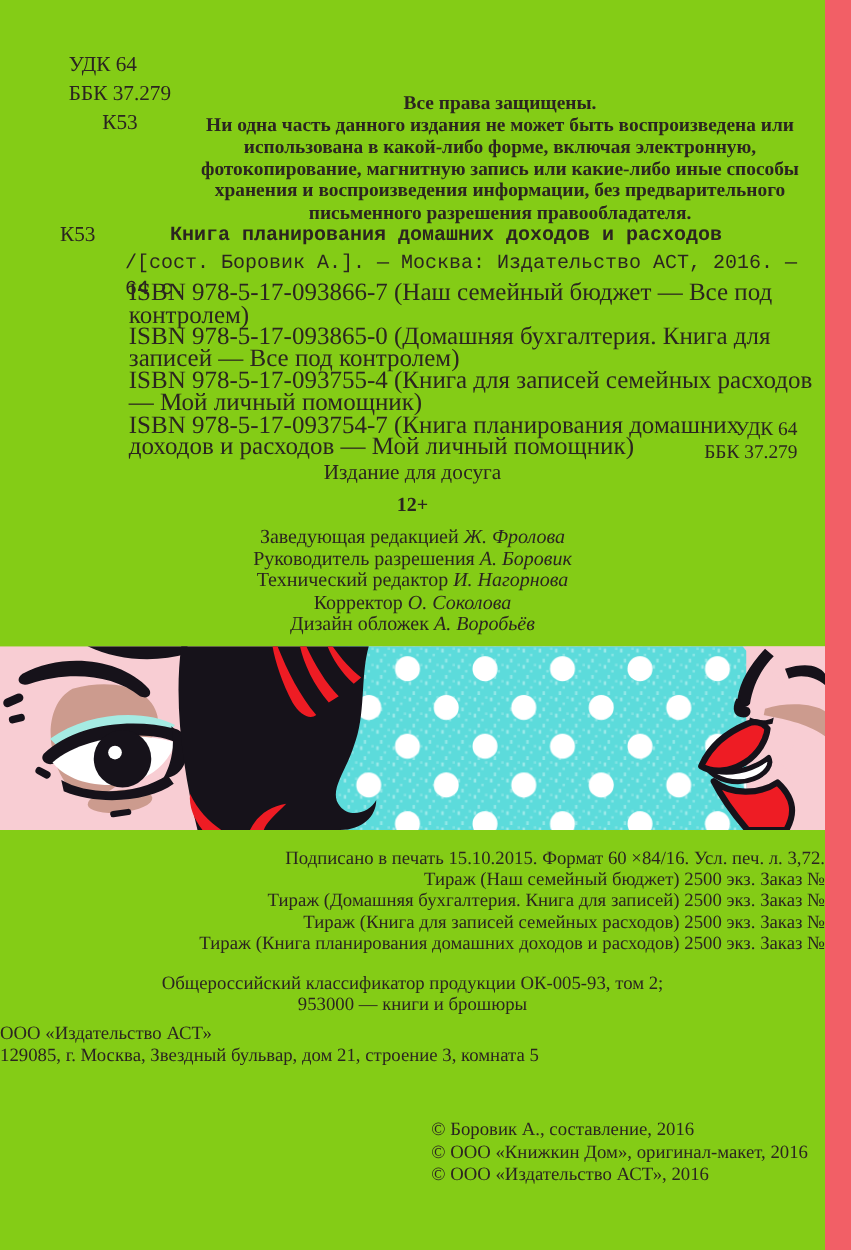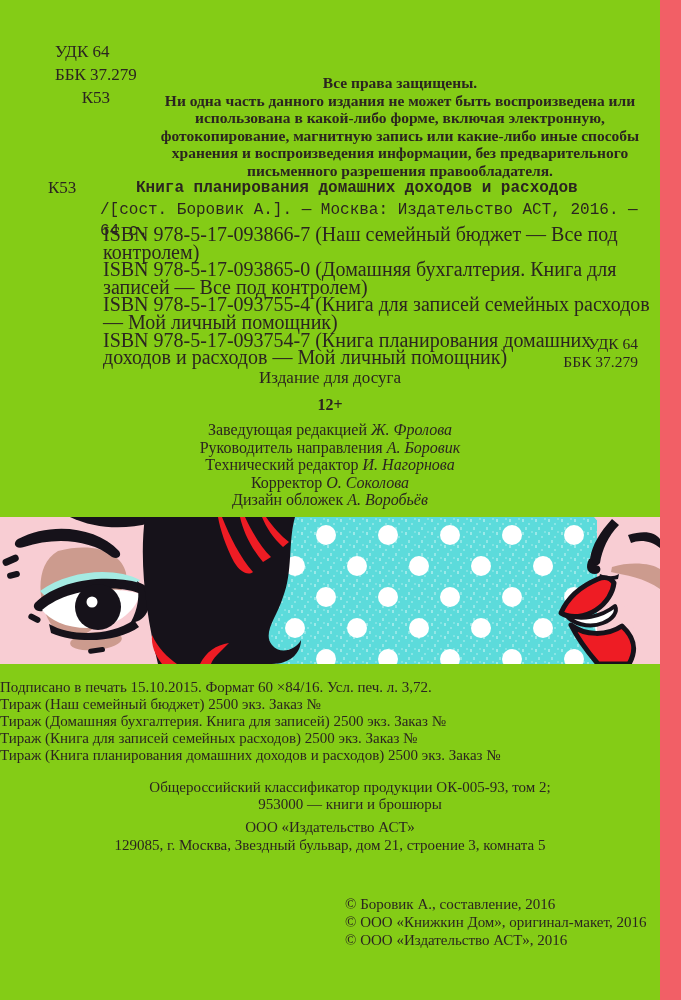--- a/index.html
+++ b/index.html
@@ -29,25 +29,25 @@
   .codes-bottom{position:absolute;right:43px;top:335px;text-align:right;
     font-size:15.5px;line-height:17.5px;}
   .edition{position:absolute;left:0;top:368px;width:660px;text-align:center;font-size:17px;}
   .age{position:absolute;left:0;top:396px;width:660px;text-align:center;
     font-size:16px;font-weight:bold;}
   .credits{position:absolute;left:0;top:421px;width:660px;text-align:center;
     font-size:16px;line-height:17.5px;}
   .credits .it{font-style:italic;}
   .artwork{position:absolute;left:0;top:517px;width:660px;height:147px;}
   .artwork svg{display:block;}
-  .printinfo{position:absolute;left:0;top:679px;width:660px;text-align:left;
+  .printinfo{position:absolute;left:0;top:679px;width:660px;text-align:right;
     font-size:15px;line-height:17px;}
   .classifier{position:absolute;left:0;top:779px;width:660px;text-align:center;
-    font-size:15px;line-height:17px;margin-left:20px;}
-  .publisher{position:absolute;left:0;top:819px;width:660px;text-align:center;
+    font-size:15px;line-height:17px;}
+  .publisher{position:absolute;left:0;top:819px;width:660px;text-align:left;
     font-size:15px;line-height:17.5px;}
   .copyrights{position:absolute;left:345px;top:895px;font-size:15px;line-height:18px;}
 </style>
 </head>
 <body>
 
 <div class="page">
 
   <div class="accent-bar"></div>
 
@@ -75,21 +75,21 @@
   <div class="codes-bottom">
     <div>УДК 64</div>
     <div>ББК 37.279</div>
   </div>
 
   <div class="edition">Издание для досуга</div>
   <div class="age">12+</div>
 
   <div class="credits">
     <div><span>Заведующая редакцией</span> <span class="it">Ж. Фролова</span></div>
-    <div><span>Руководитель направления</span> <span class="it">А. Боровик</span></div>
+    <div><span>Руководитель разрешения</span> <span class="it">А. Боровик</span></div>
     <div><span>Технический редактор</span> <span class="it">И. Нагорнова</span></div>
     <div><span>Корректор</span> <span class="it">О. Соколова</span></div>
     <div><span>Дизайн обложек</span> <span class="it">А. Воробьёв</span></div>
   </div>
 
   <div class="artwork">
     <svg width="660" height="147" viewBox="0 0 660 147" xmlns="http://www.w3.org/2000/svg">
       <defs>
         <pattern id="bigdots" width="62" height="62" patternUnits="userSpaceOnUse">
           <circle cx="16" cy="18" r="10" fill="#ffffff"></circle>

